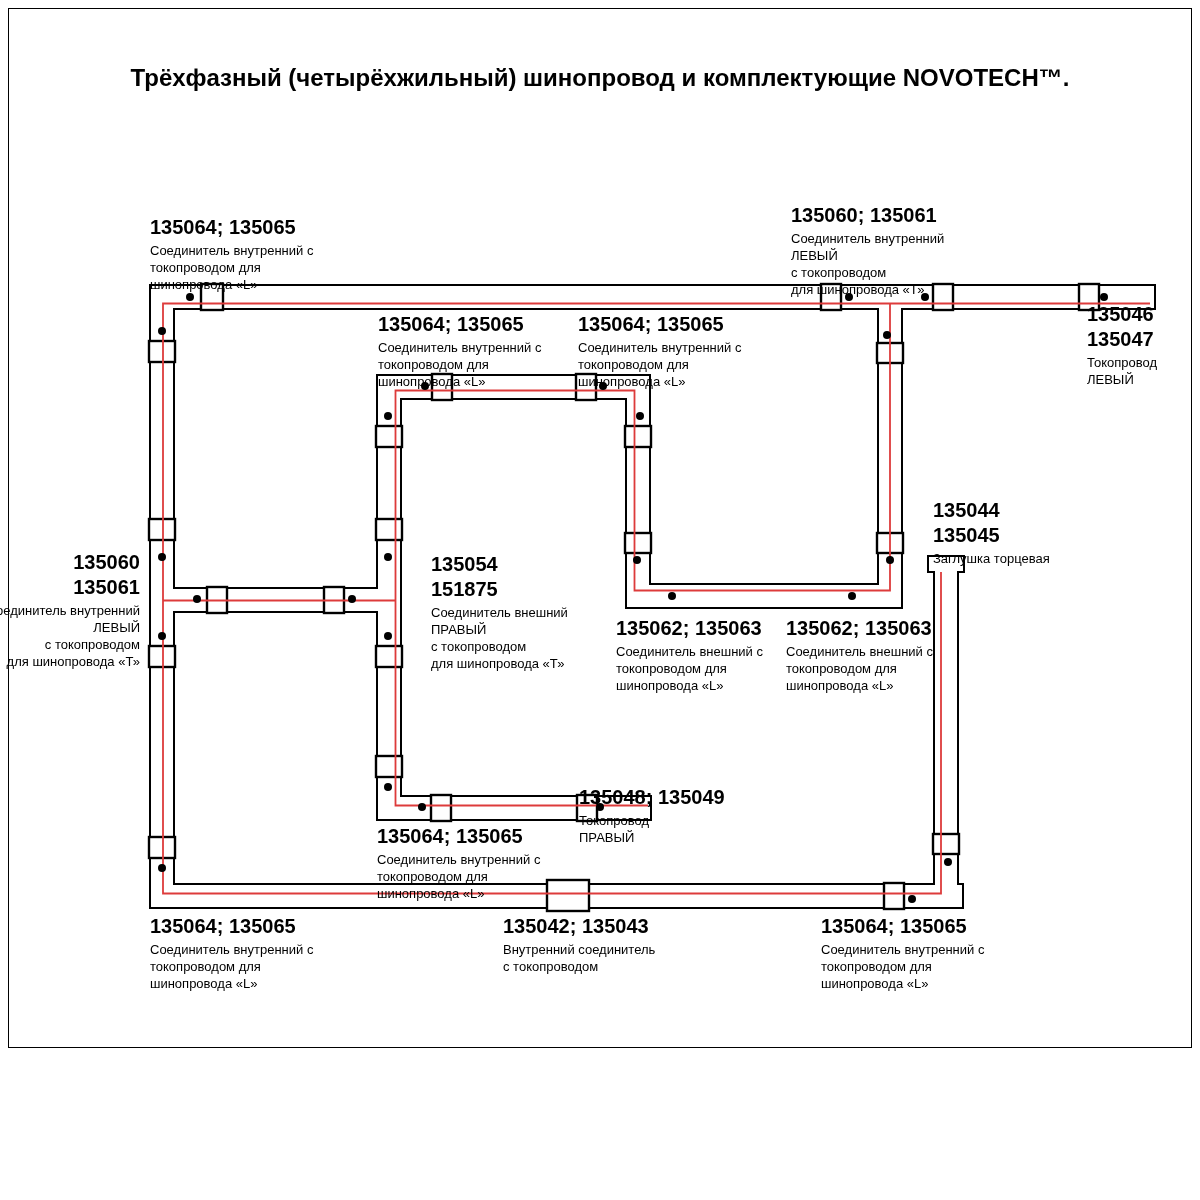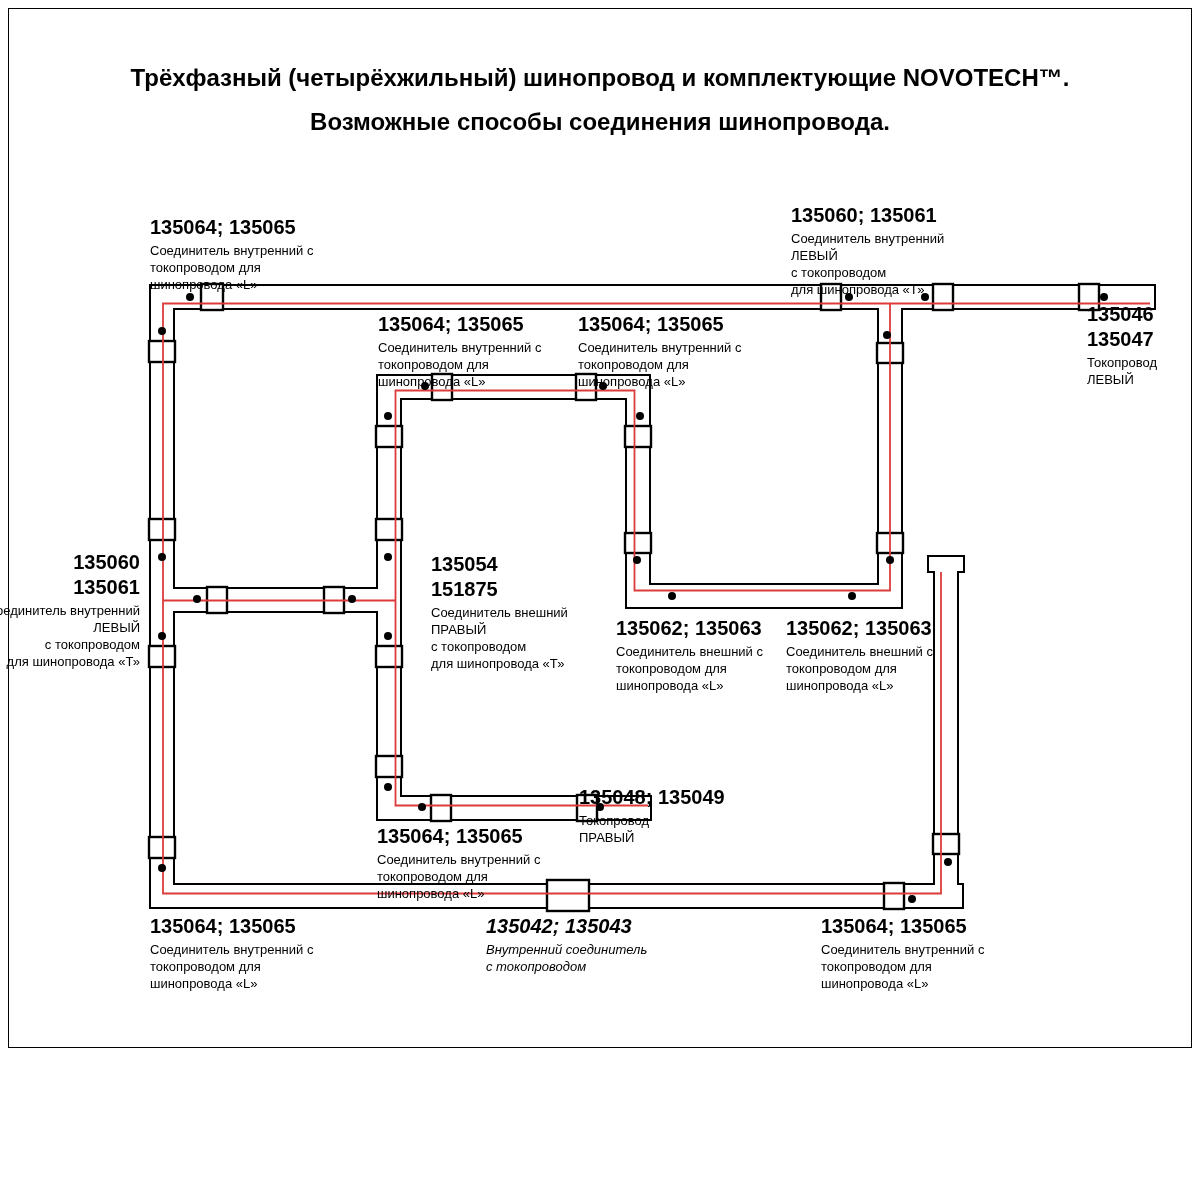--- a/index.html
+++ b/index.html
@@ -17,21 +17,20 @@
   .ra{text-align:right;}
 </style>
 </head>
 <body>
 
 <div class="canvas">
   <div class="frame"></div>
 
   <div class="title">
     <div>Трёхфазный (четырёхжильный) шинопровод и комплектующие NOVOTECH™.</div>
-    <div>Возможные способы соединения шинопровода.</div>
   </div>
 
   <svg class="diagram" width="1200" height="1200" viewBox="0 0 1200 1200">
 
     <path d="M150,285 H1155 V309 H902 V608 H626 V399 H401 V796 H651 V820 H377 V612 H174 V884 H934 V572 H928 V556 H964 V572 H958 V884 H963 V908 H150 Z
              M174,309 H878 V584 H650 V375 H377 V588 H174 Z" fill="#ffffff" stroke="#000000" stroke-width="2" fill-rule="evenodd"></path>
 
     <g fill="#ffffff" stroke="#000000" stroke-width="2.4">
       <rect x="201" y="284" width="22" height="26"></rect>
       <rect x="821" y="284" width="20" height="26"></rect>
@@ -157,20 +156,27 @@
     <div class="code">135054</div>
     <div class="code">151875</div>
     <div class="desc">
       <span>Соединитель внешний</span>
       <span class="b">ПРАВЫЙ</span>
       <span>с токопроводом</span>
       <span>для шинопровода «Т»</span>
     </div>
   </div>
 
+  <div class="lbl" style="left:933px;top:498px;">
+    <div class="code">135044</div>
+    <div class="code">135045</div>
+    <div class="desc">
+      <span>Заглушка торцевая</span>
+    </div>
+  </div>
 
   <div class="lbl" style="left:616px;top:616px;">
     <div class="code">135062; 135063</div>
     <div class="desc">
       <span>Соединитель внешний с</span>
       <span>токопроводом для</span>
       <span>шинопровода «L»</span>
     </div>
   </div>
 
@@ -202,21 +208,21 @@
 
   <div class="lbl" style="left:150px;top:914px;">
     <div class="code">135064; 135065</div>
     <div class="desc">
       <span>Соединитель внутренний с</span>
       <span>токопроводом для</span>
       <span>шинопровода «L»</span>
     </div>
   </div>
 
-  <div class="lbl" style="left:486px;top:914px;font-style:italic;">
+  <div class="lbl" style="left:503px;top:914px;">
     <div class="code">135042; 135043</div>
     <div class="desc">
       <span>Внутренний соединитель</span>
       <span>с токопроводом</span>
     </div>
   </div>
 
   <div class="lbl" style="left:821px;top:914px;">
     <div class="code">135064; 135065</div>
     <div class="desc">

